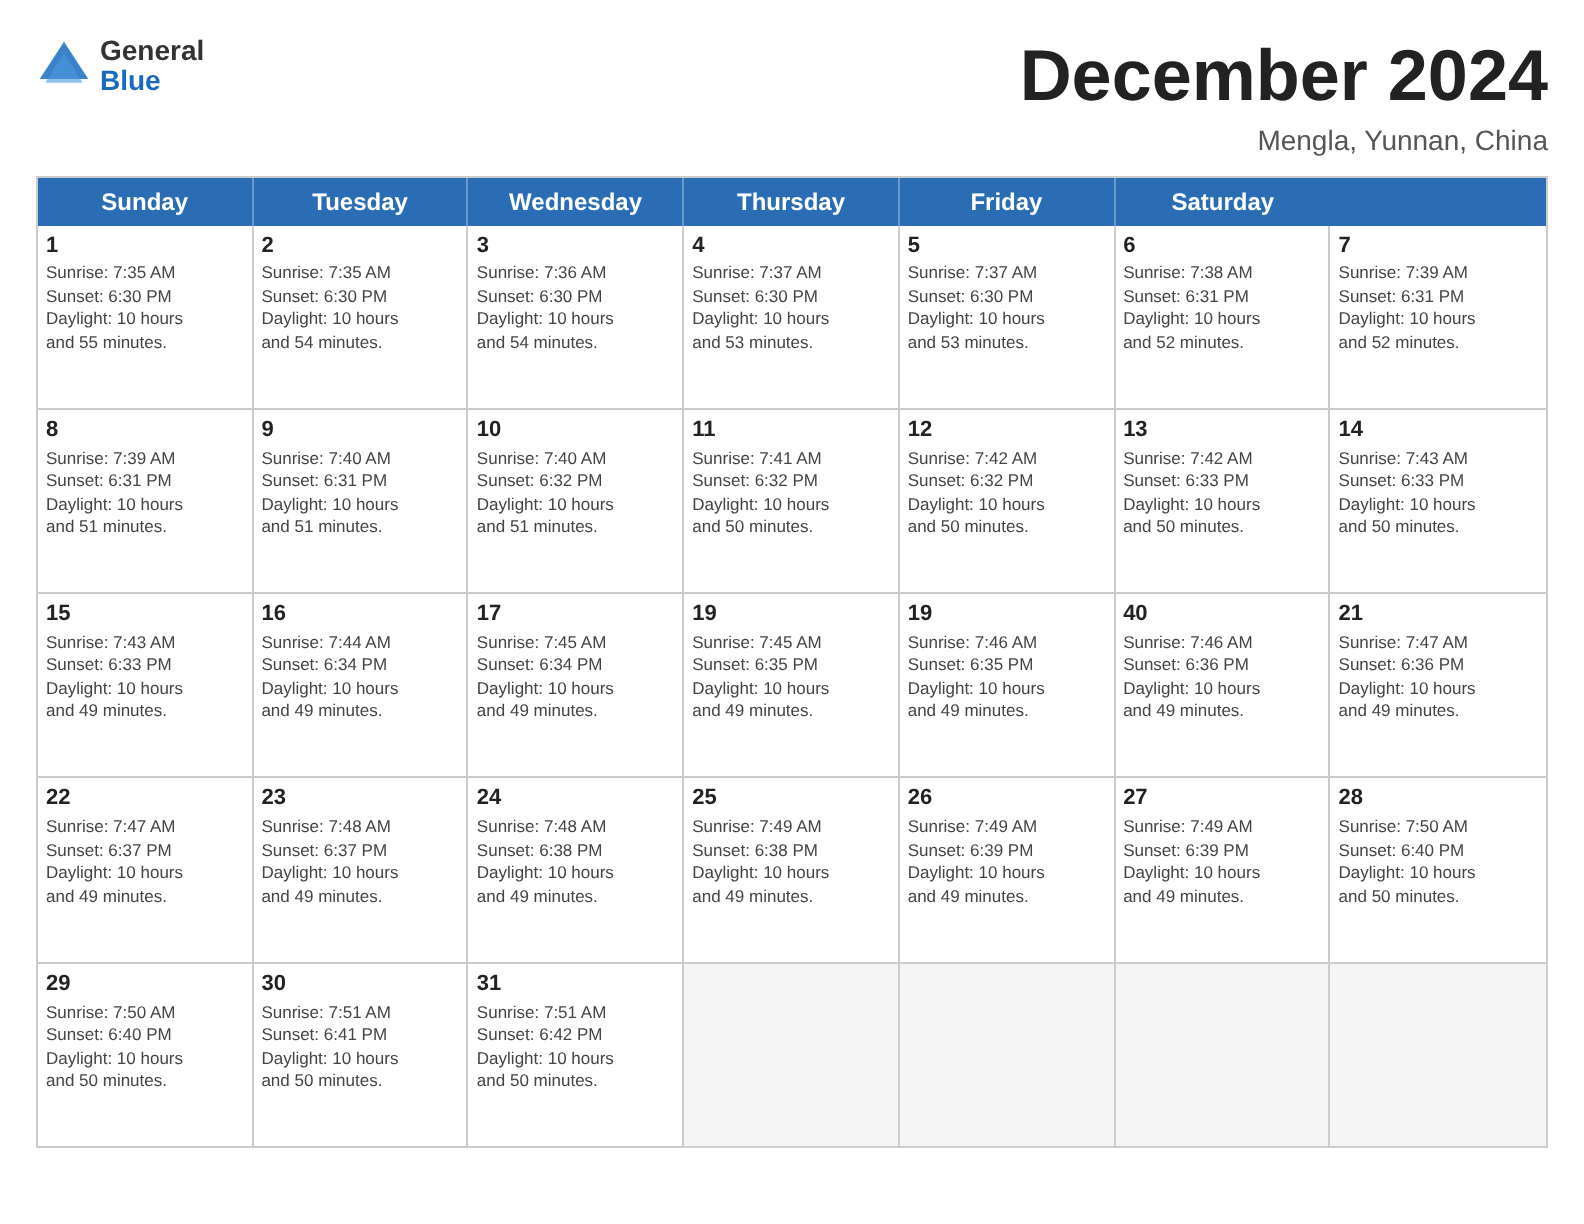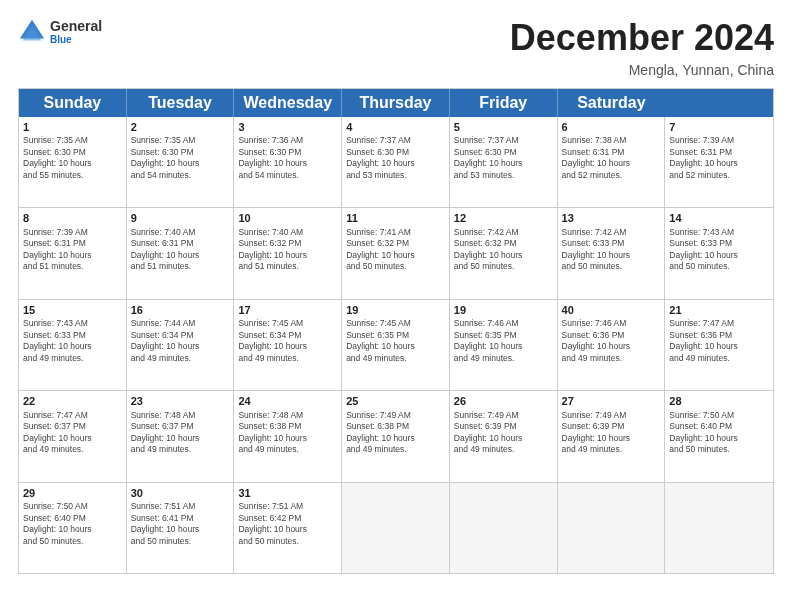--- a/index.html
+++ b/index.html
@@ -32,21 +32,21 @@
       display: flex;
       flex-direction: column;
       line-height: 1.1;
     }
     .logo-general {
       font-size: 14px;
       font-weight: bold;
       color: #333;
     }
     .logo-blue {
-      font-size: 10px;
+      font-size: 14px;
       font-weight: bold;
       color: #1a6bbf;
     }
     .logo-icon {
       width: 28px;
       height: 28px;
     }
     .title-block {
       text-align: right;
     }
@@ -67,21 +67,21 @@
       flex-direction: column;
       border: 1px solid #ccc;
     }
     .cal-header {
       display: grid;
       grid-template-columns: repeat(7, 1fr);
       background: #2a6db5;
     }
     .cal-header-cell {
       color: #fff;
-      font-size: 16px;
+      font-size: 12px;
       font-weight: bold;
       text-align: center;
       padding: 5px 3px;
       border-right: 1px solid rgba(255,255,255,0.3);
     }
     .cal-header-cell:last-child { border-right: none; }
     .cal-body {
       display: flex;
       flex-direction: column;
       flex: 1;

